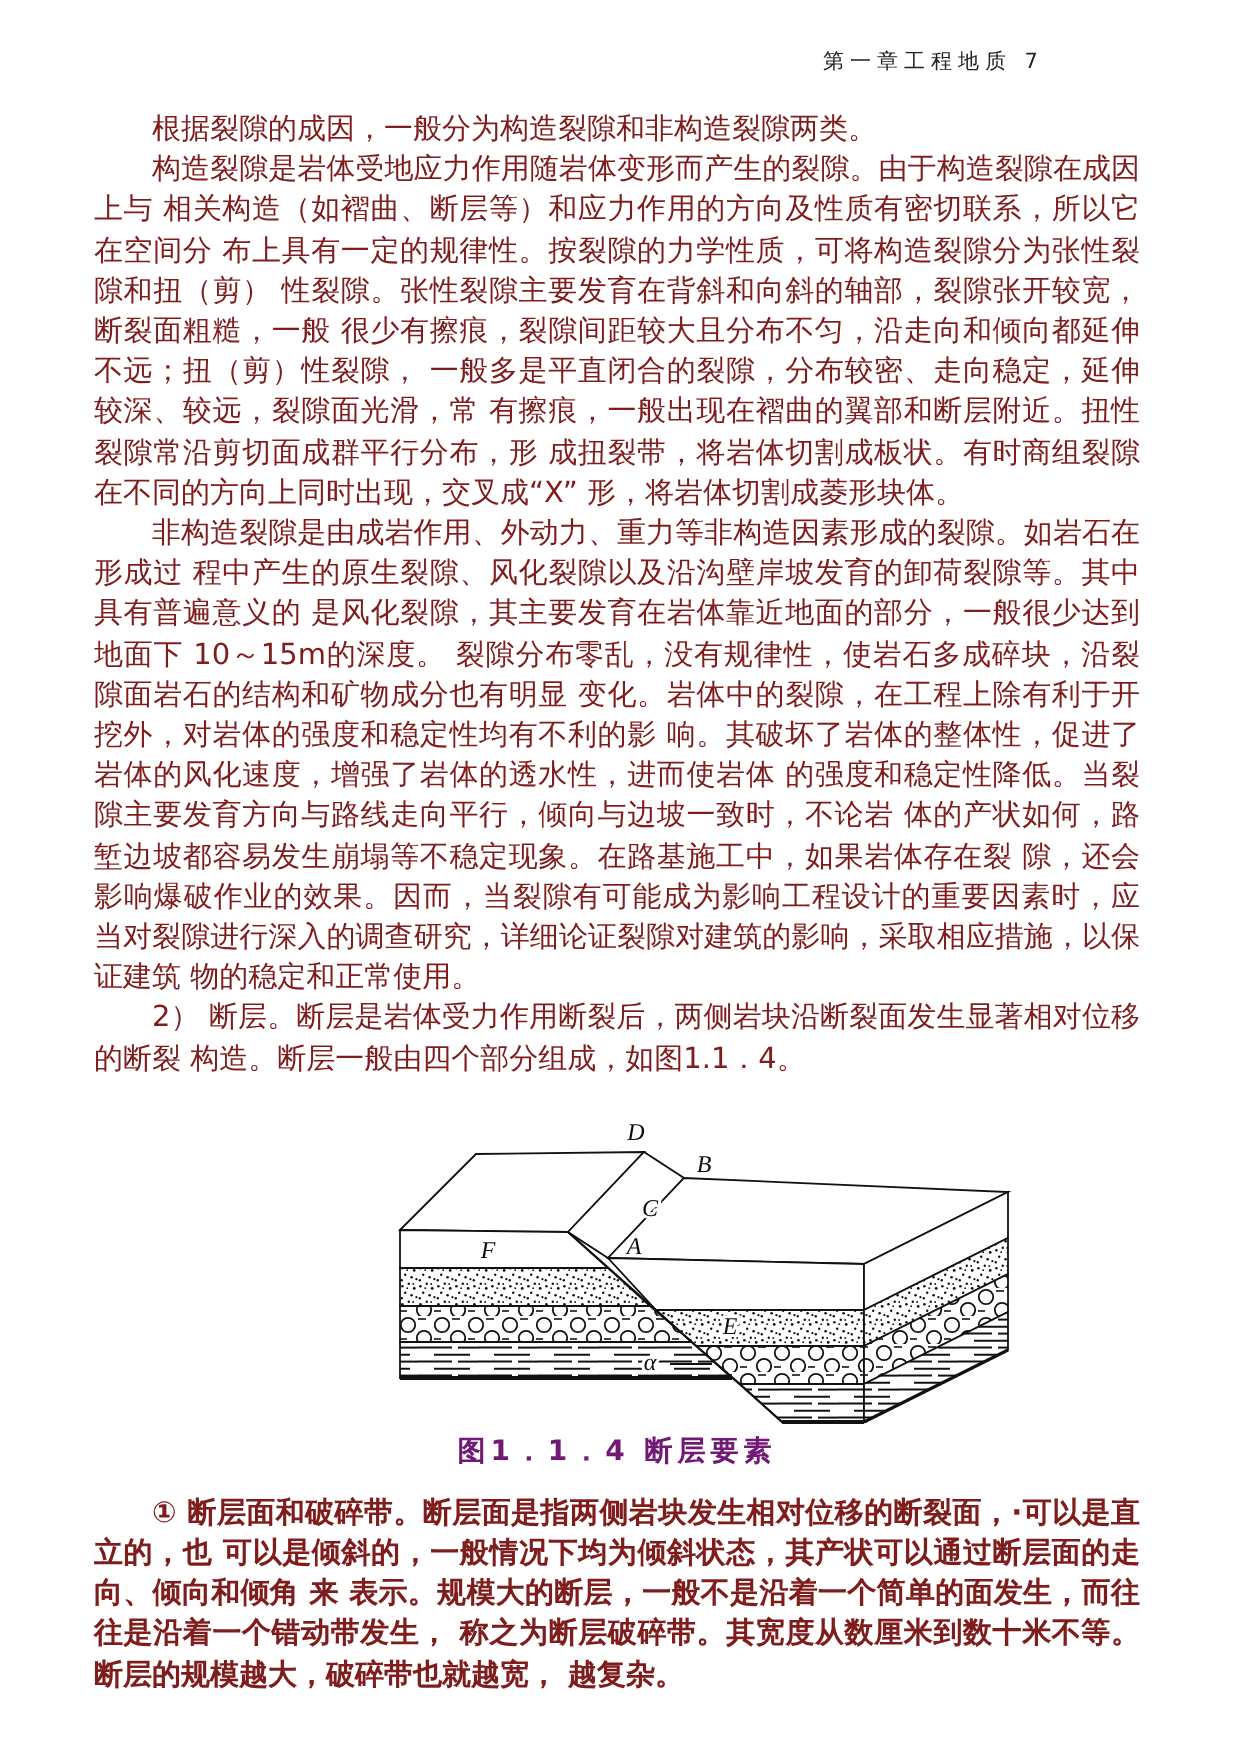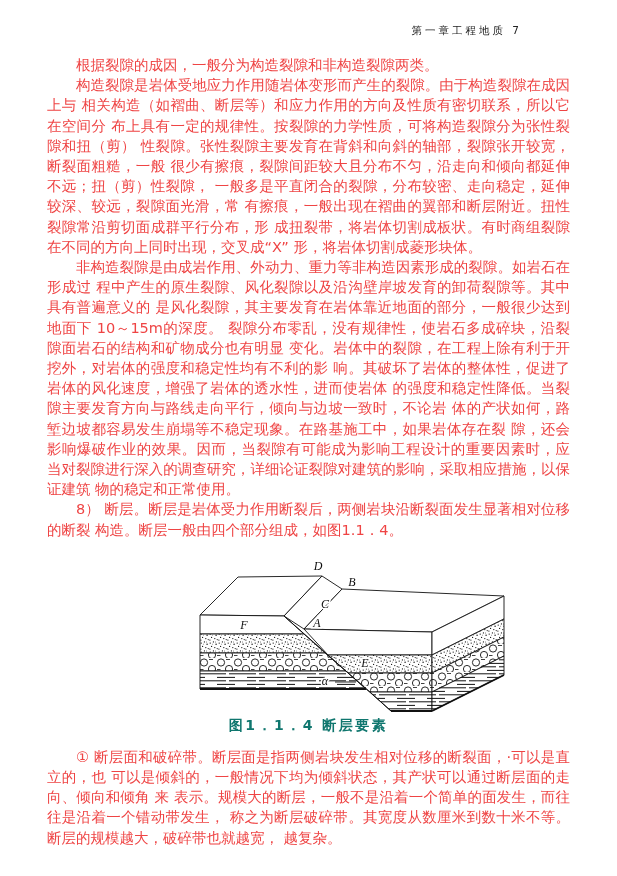--- a/index.html
+++ b/index.html
@@ -9,50 +9,50 @@
     color:#111;
   }
   .page{width:617px;height:876px;position:relative;}
   .header{
     margin:24px 95px 12px 0;text-align:right;
     font-size:10.5px;letter-spacing:3px;color:#222;
   }
   .body-text{margin:17px 47px 0 47px;}
   .para{
     margin:0;font-size:14.5px;line-height:20.2px;
-    text-align:justify;text-indent:2em;color:#ef4444;
+    text-align:justify;text-indent:2em;color:#7f1d1d;
   }
   .figure-wrap{margin:14px 0 10px 0;text-align:center;}
   .figure-wrap svg{display:block;margin:0 auto;}
   .fig-caption{
     margin-top:3px;font-size:14px;font-weight:bold;
-    letter-spacing:2.5px;color:#0f766e;
+    letter-spacing:2.5px;color:#701a75;
   }
   .fig-legend{
     margin-top:4px;font-size:9.5px;letter-spacing:0.3px;color:#222;
   }
-  .after-fig{margin-top:12px;}
+  .after-fig{margin-top:12px;font-weight:bold;}
   .flabel{
     font-family:"Liberation Serif","DejaVu Serif",serif;
     font-style:italic;font-size:12px;fill:#0d0d0d;
     paint-order:stroke;stroke:#ffffff;stroke-width:3px;
   }
 </style>
 </head>
 <body>
 
 <div class="page">
 
   <div class="header">第一章工程地质  7</div>
 
   <div class="body-text">
     <p class="para">根据裂隙的成因，一般分为构造裂隙和非构造裂隙两类。</p>
     <p class="para">构造裂隙是岩体受地应力作用随岩体变形而产生的裂隙。由于构造裂隙在成因上与 相关构造（如褶曲、断层等）和应力作用的方向及性质有密切联系，所以它在空间分 布上具有一定的规律性。按裂隙的力学性质，可将构造裂隙分为张性裂隙和扭（剪） 性裂隙。张性裂隙主要发育在背斜和向斜的轴部，裂隙张开较宽，断裂面粗糙，一般 很少有擦痕，裂隙间距较大且分布不匀，沿走向和倾向都延伸不远；扭（剪）性裂隙， 一般多是平直闭合的裂隙，分布较密、走向稳定，延伸较深、较远，裂隙面光滑，常 有擦痕，一般出现在褶曲的翼部和断层附近。扭性裂隙常沿剪切面成群平行分布，形 成扭裂带，将岩体切割成板状。有时商组裂隙在不同的方向上同时出现，交叉成“X” 形，将岩体切割成菱形块体。</p>
     <p class="para">非构造裂隙是由成岩作用、外动力、重力等非构造因素形成的裂隙。如岩石在形成过 程中产生的原生裂隙、风化裂隙以及沿沟壁岸坡发育的卸荷裂隙等。其中具有普遍意义的 是风化裂隙，其主要发育在岩体靠近地面的部分，一般很少达到地面下 10～15m的深度。 裂隙分布零乱，没有规律性，使岩石多成碎块，沿裂隙面岩石的结构和矿物成分也有明显 变化。岩体中的裂隙，在工程上除有利于开挖外，对岩体的强度和稳定性均有不利的影 响。其破坏了岩体的整体性，促进了岩体的风化速度，增强了岩体的透水性，进而使岩体 的强度和稳定性降低。当裂隙主要发育方向与路线走向平行，倾向与边坡一致时，不论岩 体的产状如何，路堑边坡都容易发生崩塌等不稳定现象。在路基施工中，如果岩体存在裂 隙，还会影响爆破作业的效果。因而，当裂隙有可能成为影响工程设计的重要因素时，应 当对裂隙进行深入的调查研究，详细论证裂隙对建筑的影响，采取相应措施，以保证建筑 物的稳定和正常使用。</p>
-    <p class="para">8） 断层。断层是岩体受力作用断裂后，两侧岩块沿断裂面发生显著相对位移的断裂 构造。断层一般由四个部分组成，如图1.1．4。</p>
+    <p class="para">2） 断层。断层是岩体受力作用断裂后，两侧岩块沿断裂面发生显著相对位移的断裂 构造。断层一般由四个部分组成，如图1.1．4。</p>
 
     <div class="figure-wrap">
       <svg width="400" height="160" viewBox="80 498 400 160" xmlns="http://www.w3.org/2000/svg">
         <defs>
           <pattern id="stipple" width="9" height="9" patternUnits="userSpaceOnUse">
             <rect width="9" height="9" fill="#ffffff"></rect>
             <circle cx="1.2" cy="2.1" r="0.65" fill="#111"></circle>
             <circle cx="4.4" cy="0.9" r="0.6" fill="#111"></circle>
             <circle cx="7.1" cy="3.2" r="0.7" fill="#111"></circle>
             <circle cx="2.6" cy="5.4" r="0.6" fill="#111"></circle>

